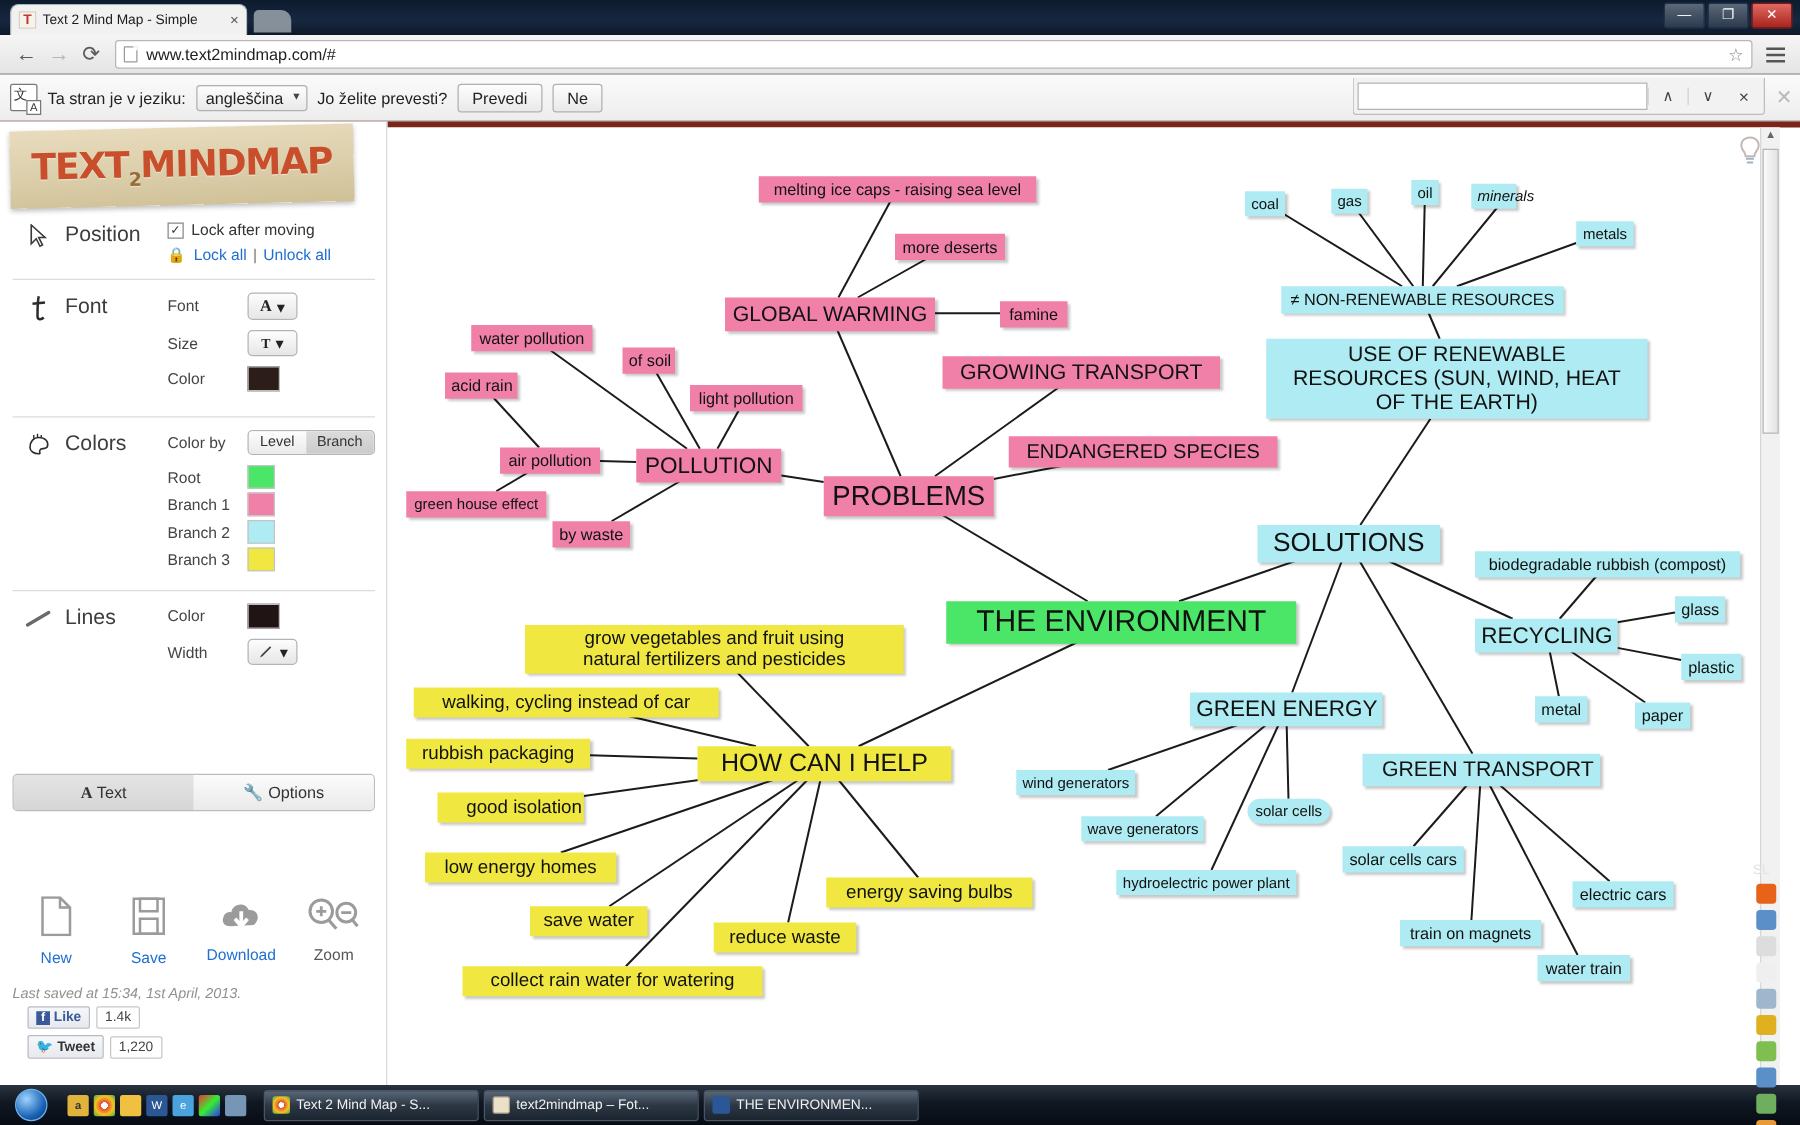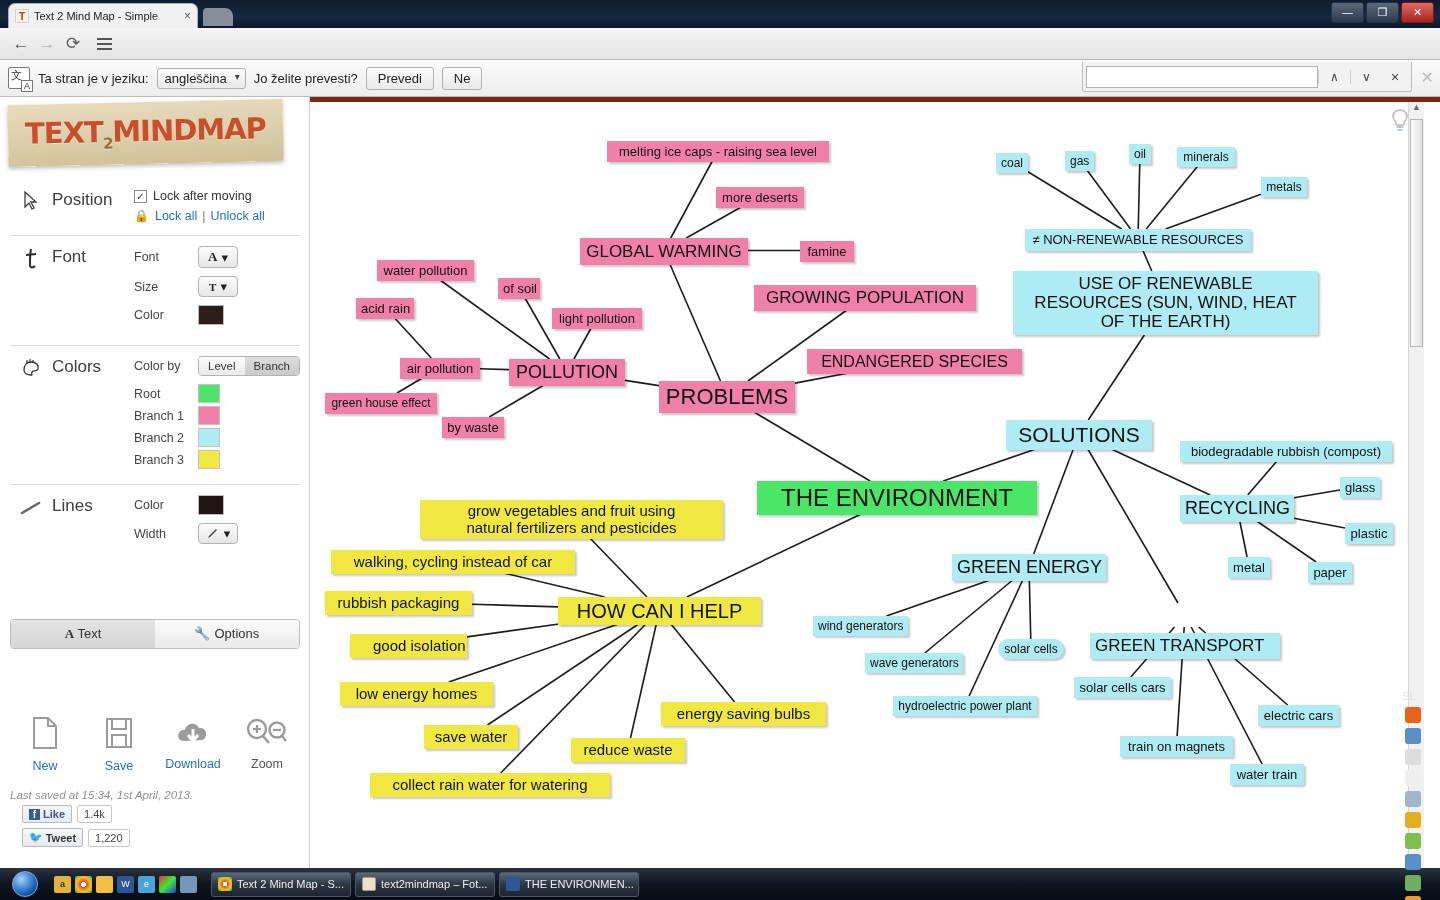--- a/index.html
+++ b/index.html
@@ -138,21 +138,21 @@
     box-shadow: 0 2px 4px rgba(0,0,0,.25);
     display: flex; align-items: center; justify-content: center;
   }
   .logo-text {
     font-family: "DejaVu Sans", sans-serif;
     font-weight: bold; font-size: 29px; color: #c94f2c; letter-spacing: -1px;
     text-shadow: 0 1px 0 rgba(255,255,255,.4);
   }
   .logo-text sub { font-size: 15px; color: #9a6b3a; }
 
-  .panel { position: absolute; left: 10px; top: 82px; width: 290px; }
+  .panel { position: absolute; left: 10px; top: 70px; width: 290px; }
   .row { display: flex; align-items: flex-start; padding: 10px 0 12px 0;
     border-bottom: 1px solid #dcdcdc; }
   .row:last-child { border-bottom: none; }
   .row-ico { width: 42px; text-align: center; color: #3a3a3a; font-size: 20px; padding-top:2px;}
   .row-label { width: 82px; font-size: 17px; color: #3d3d3d; padding-top: 1px; }
   .row-body { flex: 1; }
   .fld { display: flex; align-items: center; margin-bottom: 8px; }
   .fld .nm { width: 64px; font-size: 12.5px; color: #444; }
   .cbwrap { display: flex; align-items: center; font-size: 12.5px; color: #333; }
   .cb { width: 13px; height: 13px; border: 1px solid #888; background: #fff;
@@ -240,21 +240,21 @@
   .orb { width: 46px; height: 28px; margin-left: 2px;
     display: flex; align-items: center; justify-content: center; }
   .orb .circ { width: 26px; height: 26px; border-radius: 50%;
     background: radial-gradient(circle at 34% 30%, #9fd3ff, #1a63b5 62%, #0a2f63);
     border: 1px solid #6fb3ee; }
   .qlaunch { display: flex; gap: 4px; align-items: center; margin-left: 6px; }
   .qi { width: 17px; height: 17px; border-radius: 2px; font-size: 9px; color: #fff;
     display: flex; align-items: center; justify-content: center; }
   .tbtns { display: flex; gap: 4px; margin-left: 14px; }
   .tbtn {
-    width: 140px; height: 25px; display: flex; align-items: center; gap: 5px;
+    width: 172px; height: 25px; display: flex; align-items: center; gap: 5px;
     background: linear-gradient(180deg,#5a6878 0%, #2c3744 50%, #1b2530 100%);
     border: 1px solid #4a5665; border-radius: 3px; padding: 0 6px;
     font-size: 11px; color: #f0f0f0; white-space: nowrap; overflow: hidden;
   }
   .tbtn .ic { width: 14px; height: 14px; border-radius: 2px; flex: none; }
   .tray { margin-left: auto; display: flex; align-items: center; gap: 5px; padding-right: 8px; flex-direction: column; }
   .tray .lang { font-size: 11px; color: #e2e2e2; margin-right: 8px; }
   .tray .ti { width: 16px; height: 16px; border-radius: 3px; }
   .clock { font-size: 12px; color: #fff; margin-left: 8px; }
 </style>
@@ -274,20 +274,25 @@
       <div class="wc">—</div>
       <div class="wc">❐</div>
       <div class="wc close">✕</div>
     </div>
   </div>
 
   <div class="urlbar">
     <div class="navbtn">←</div>
     <div class="navbtn dim">→</div>
     <div class="navbtn">⟳</div>
+    <div class="omnibox">
+      <span class="page-icon"></span>
+      <span class="url">www.text2mindmap.com/#</span>
+      <span class="star">☆</span>
+    </div>
     <div class="hamburger">
         <i></i>
         <i></i>
         <i></i>
       </div>
   </div>
 
   <div class="translatebar">
     <div class="tr-icon">
       <span>文</span>
@@ -557,54 +562,54 @@
           <line x1="330.0515873015873" y1="521" x2="177.45634920634922" y2="623" stroke="#1b1b1b" stroke-width="1.6"></line>
           <line x1="346.55395683453236" y1="521" x2="320.4928057553957" y2="636" stroke="#1b1b1b" stroke-width="1.6"></line>
           <line x1="360.1019417475728" y1="521" x2="424.52912621359224" y2="600" stroke="#1b1b1b" stroke-width="1.6"></line>
           <line x1="336.83620689655174" y1="521" x2="190.7155172413793" y2="671" stroke="#1b1b1b" stroke-width="1.6"></line>
         </svg>
       <div id="nodes">
           <div class="node" style="left: 447px; top: 379px; width: 280px; min-height: 32px; font-size: 24px; background: rgb(75, 229, 103); text-align: center; line-height: 30px;">THE ENVIRONMENT</div>
           <div class="node" style="left: 349px; top: 279px; width: 136px; min-height: 30px; font-size: 22px; background: rgb(240, 128, 168); text-align: center; line-height: 28px;">PROBLEMS</div>
           <div class="node" style="left: 199px; top: 257px; width: 116px; min-height: 25px; font-size: 18px; background: rgb(240, 128, 168); text-align: center; line-height: 23px;">POLLUTION</div>
           <div class="node" style="left: 270px; top: 136px; width: 168px; min-height: 25px; font-size: 17px; background: rgb(240, 128, 168); text-align: center; line-height: 23px;">GLOBAL WARMING</div>
-          <div class="node" style="left: 444px; top: 183px; width: 222px; min-height: 24px; font-size: 17px; background: rgb(240, 128, 168); text-align: center; line-height: 22px;">GROWING POPULATION</div>
+          <div class="node" style="left: 444px; top: 183px; width: 222px; min-height: 24px; font-size: 17px; background: rgb(240, 128, 168); text-align: center; line-height: 22px;">GROWING TRANSPORT</div>
           <div class="node" style="left: 497px; top: 247px; width: 215px; min-height: 23px; font-size: 16px; background: rgb(240, 128, 168); text-align: center; line-height: 21px;">ENDANGERED SPECIES</div>
           <div class="node" style="left: 297px; top: 39px; width: 222px; min-height: 19px; font-size: 13px; background: rgb(240, 128, 168); text-align: center; line-height: 17px;">melting ice caps - raising sea level</div>
           <div class="node" style="left: 406px; top: 85px; width: 88px; min-height: 19px; font-size: 13px; background: rgb(240, 128, 168); text-align: center; line-height: 17px;">more deserts</div>
           <div class="node" style="left: 490px; top: 139px; width: 54px; min-height: 19px; font-size: 13px; background: rgb(240, 128, 168); text-align: center; line-height: 17px;">famine</div>
           <div class="node" style="left: 67px; top: 158px; width: 97px; min-height: 19px; font-size: 13px; background: rgb(240, 128, 168); text-align: center; line-height: 17px;">water pollution</div>
           <div class="node" style="left: 188px; top: 176px; width: 42px; min-height: 19px; font-size: 13px; background: rgb(240, 128, 168); text-align: center; line-height: 17px;">of soil</div>
           <div class="node" style="left: 242px; top: 206px; width: 90px; min-height: 19px; font-size: 13px; background: rgb(240, 128, 168); text-align: center; line-height: 17px;">light pollution</div>
           <div class="node" style="left: 46px; top: 196px; width: 58px; min-height: 19px; font-size: 13px; background: rgb(240, 128, 168); text-align: center; line-height: 17px;">acid rain</div>
           <div class="node" style="left: 90px; top: 256px; width: 80px; min-height: 19px; font-size: 13px; background: rgb(240, 128, 168); text-align: center; line-height: 17px;">air pollution</div>
           <div class="node" style="left: 15px; top: 291px; width: 112px; min-height: 19px; font-size: 12px; background: rgb(240, 128, 168); text-align: center; line-height: 17px;">green house effect</div>
           <div class="node" style="left: 132px; top: 315px; width: 62px; min-height: 19px; font-size: 13px; background: rgb(240, 128, 168); text-align: center; line-height: 17px;">by waste</div>
           <div class="node" style="left: 715px; top: 127px; width: 226px; min-height: 20px; font-size: 13px; background: rgb(174, 235, 242); text-align: center; line-height: 18px;">≠ NON-RENEWABLE RESOURCES</div>
           <div class="node" style="left: 686px; top: 51px; width: 32px; min-height: 18px; font-size: 12px; background: rgb(174, 235, 242); text-align: center; line-height: 16px;">coal</div>
           <div class="node" style="left: 755px; top: 49px; width: 29px; min-height: 18px; font-size: 12px; background: rgb(174, 235, 242); text-align: center; line-height: 16px;">gas</div>
           <div class="node" style="left: 819px; top: 42px; width: 22px; min-height: 18px; font-size: 12px; background: rgb(174, 235, 242); text-align: center; line-height: 16px;">oil</div>
-          <div class="node" style="left: 867px; top: 45px; width: 58px; min-height: 18px; font-size: 12px; background: rgb(174, 235, 242); text-align: center; line-height: 16px;">minerals</div>
+          <div class="node" style="left: 867px; top: 45px; width: 36px; min-height: 18px; font-size: 12px; background: rgb(174, 235, 242); text-align: right; line-height: 16px; font-style: italic;">minerals</div>
           <div class="node" style="left: 951px; top: 75px; width: 46px; min-height: 18px; font-size: 12px; background: rgb(174, 235, 242); text-align: center; line-height: 16px;">metals</div>
           <div class="node multiline" style="left: 703px; top: 169px; width: 305px; min-height: 64px; font-size: 17px; background: rgb(174, 235, 242); padding-top: 3px;">USE OF RENEWABLE
 RESOURCES (SUN, WIND, HEAT
 OF THE EARTH)</div>
           <div class="node" style="left: 696px; top: 318px; width: 146px; min-height: 28px; font-size: 21px; background: rgb(174, 235, 242); text-align: center; line-height: 26px;">SOLUTIONS</div>
           <div class="node" style="left: 870px; top: 393px; width: 114px; min-height: 25px; font-size: 18px; background: rgb(174, 235, 242); text-align: center; line-height: 23px;">RECYCLING</div>
           <div class="node" style="left: 870px; top: 339px; width: 212px; min-height: 19px; font-size: 13px; background: rgb(174, 235, 242); text-align: center; line-height: 17px;">biodegradable rubbish (compost)</div>
           <div class="node" style="left: 1030px; top: 375px; width: 40px; min-height: 19px; font-size: 13px; background: rgb(174, 235, 242); text-align: center; line-height: 17px;">glass</div>
           <div class="node" style="left: 1035px; top: 421px; width: 48px; min-height: 19px; font-size: 13px; background: rgb(174, 235, 242); text-align: center; line-height: 17px;">plastic</div>
           <div class="node" style="left: 918px; top: 455px; width: 42px; min-height: 19px; font-size: 13px; background: rgb(174, 235, 242); text-align: center; line-height: 17px;">metal</div>
           <div class="node" style="left: 998px; top: 460px; width: 44px; min-height: 19px; font-size: 13px; background: rgb(174, 235, 242); text-align: center; line-height: 17px;">paper</div>
           <div class="node" style="left: 642px; top: 452px; width: 154px; min-height: 25px; font-size: 18px; background: rgb(174, 235, 242); text-align: center; line-height: 23px;">GREEN ENERGY</div>
           <div class="node" style="left: 503px; top: 514px; width: 95px; min-height: 18px; font-size: 12px; background: rgb(174, 235, 242); text-align: center; line-height: 16px;">wind generators</div>
           <div class="node" style="left: 555px; top: 551px; width: 98px; min-height: 18px; font-size: 12px; background: rgb(174, 235, 242); text-align: center; line-height: 16px;">wave generators</div>
           <div class="node" style="left: 688px; top: 537px; width: 66px; min-height: 18px; font-size: 12px; background: rgb(174, 235, 242); text-align: center; line-height: 16px; border-radius: 10px;">solar cells</div>
           <div class="node" style="left: 583px; top: 594px; width: 144px; min-height: 18px; font-size: 12px; background: rgb(174, 235, 242); text-align: center; line-height: 16px;">hydroelectric power plant</div>
-          <div class="node" style="left: 780px; top: 501px; width: 190px; min-height: 24px; font-size: 17px; background: rgb(174, 235, 242); text-align: left; line-height: 22px; margin-top: 30px;">GREEN TRANSPORT</div>
+          <div class="node" style="left: 780px; top: 501px; width: 190px; min-height: 24px; font-size: 17px; background: rgb(174, 235, 242); text-align: right; line-height: 22px;">GREEN TRANSPORT</div>
           <div class="node" style="left: 764px; top: 575px; width: 97px; min-height: 19px; font-size: 13px; background: rgb(174, 235, 242); text-align: center; line-height: 17px;">solar cells cars</div>
           <div class="node" style="left: 948px; top: 603px; width: 81px; min-height: 19px; font-size: 13px; background: rgb(174, 235, 242); text-align: center; line-height: 17px;">electric cars</div>
           <div class="node" style="left: 810px; top: 634px; width: 113px; min-height: 19px; font-size: 13px; background: rgb(174, 235, 242); text-align: center; line-height: 17px;">train on magnets</div>
           <div class="node" style="left: 920px; top: 662px; width: 74px; min-height: 19px; font-size: 13px; background: rgb(174, 235, 242); text-align: center; line-height: 17px;">water train</div>
           <div class="node" style="left: 248px; top: 495px; width: 203px; min-height: 26px; font-size: 20px; background: rgb(240, 232, 64); text-align: center; line-height: 24px;">HOW CAN I HELP</div>
           <div class="node multiline" style="left: 110px; top: 398px; width: 303px; min-height: 38px; font-size: 15px; background: rgb(240, 232, 64); padding-top: 3px;">grow vegetables and fruit using
 natural fertilizers and pesticides</div>
           <div class="node" style="left: 21px; top: 448px; width: 244px; min-height: 22px; font-size: 15px; background: rgb(240, 232, 64); text-align: center; line-height: 20px;">walking, cycling instead of car</div>
           <div class="node" style="left: 15px; top: 489px; width: 147px; min-height: 22px; font-size: 15px; background: rgb(240, 232, 64); text-align: center; line-height: 20px;">rubbish packaging</div>
           <div class="node" style="left: 40px; top: 532px; width: 117px; min-height: 22px; font-size: 15px; background: rgb(240, 232, 64); text-align: center; line-height: 20px; padding-left: 23px;">good isolation</div>

